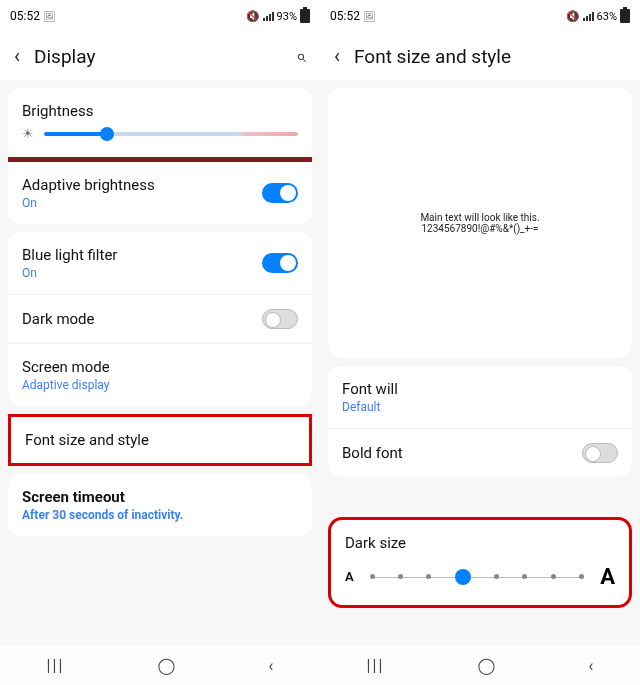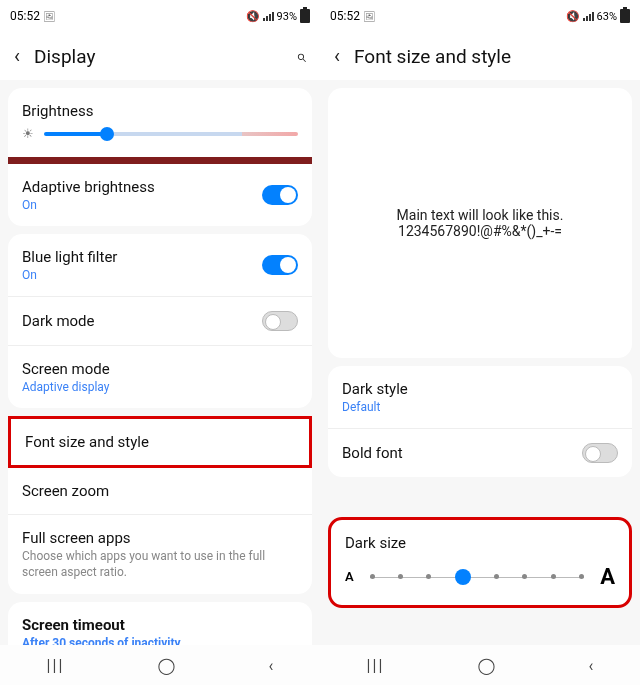--- a/index.html
+++ b/index.html
@@ -28,21 +28,21 @@
   .switch.off .knob { left: 2px; background: #fff; border: 1px solid #bbb; }
   .outline-red { border: 3px solid #d80000; }
   .brightness-row { display: flex; align-items: center; gap: 10px; padding: 0 14px 16px; }
   .sun-icon { font-size: 13px; color: #777; }
   .slider { flex: 1; height: 4px; position: relative; border-radius: 3px; background: linear-gradient(to right, #0381fe 0%, #0381fe 25%, #c7d8ef 25%, #c7d8ef 78%, #e8c4c4 78%, #f2a8a8 100%); }
   .slider .thumb { position: absolute; width: 14px; height: 14px; border-radius: 50%; background: #0381fe; top: -5px; left: 25%; transform: translateX(-50%); }
   .navbar { height: 40px; display: flex; justify-content: space-around; align-items: center; background: #fdfdfd; }
   .navbar .nbtn { color: #444; font-size: 16px; }
   
   .preview { background: #fff; border-radius: 14px; margin: 8px 4px; height: 270px; display: flex; flex-direction: column; justify-content: center; align-items: center; text-align: center; padding: 20px; }
-  .preview .line { font-size: 14px; color: #222; }
+  .preview .line { font-size: 10px; color: #222; }
   .steps { display: flex; align-items: center; gap: 0; flex: 1; justify-content: space-between; position: relative; margin: 0 8px; }
   .steps::before { content: ""; position: absolute; left: 0; right: 0; height: 1px; background: #bbb; top: 50%; }
   .step-dot { width: 5px; height: 5px; border-radius: 50%; background: #888; position: relative; z-index: 1; }
   .step-dot.active { width: 16px; height: 16px; background: #0381fe; margin-top: 0; }
   .fontsize-row { display: flex; align-items: center; gap: 8px; padding: 8px 14px 16px; }
   .A-small { font-size: 13px; font-weight: 600; }
   .A-large { font-size: 22px; font-weight: 700; }
   .spacer { flex: 1; }
   .signal { display: inline-flex; gap: 1px; align-items: flex-end; }
   .signal b { display: inline-block; width: 2px; background: #333; }
@@ -86,21 +86,21 @@
           <div class="txt">
               <div class="label">Brightness</div>
             </div>
         </div>
         <div class="brightness-row">
           <span class="sun-icon">☀</span>
           <div class="slider">
               <div class="thumb"></div>
             </div>
         </div>
-        <div class="row" style="border-bottom:none;border-top:7px solid #7f1d1d;gap:6px;">
+        <div class="row" style="border-bottom:none;border-top:5px solid #7f1d1d;gap:6px;">
           <div class="txt">
             <div class="label">Adaptive brightness</div>
             <div class="sub">On</div>
           </div>
           <div class="switch on">
               <div class="knob"></div>
             </div>
         </div>
       </div>
 
@@ -128,33 +128,20 @@
             <div class="sub">Adaptive display</div>
           </div>
         </div>
       </div>
 
       <div class="card outline-red" style="margin-bottom:0;border-radius:0;">
         <div class="row" style="border-bottom:none;">
           <div class="txt">
               <div class="label">Font size and style</div>
             </div>
-        </div>
-      </div>
-      <div class="card" style="margin-top:0;border-top-left-radius:0;border-top-right-radius:0;">
-        <div class="row">
-          <div class="txt">
-              <div class="label">Screen zoom</div>
-            </div>
-        </div>
-        <div class="row" style="border-bottom:none;">
-          <div class="txt">
-            <div class="label">Full screen apps</div>
-            <div class="subgrey">Choose which apps you want to use in the full screen aspect ratio.</div>
-          </div>
         </div>
       </div>
 
       <div class="card">
         <div class="row" style="border-bottom:none;font-weight:bold;">
           <div class="txt">
             <div class="label">Screen timeout</div>
             <div class="sub">After 30 seconds of inactivity.</div>
           </div>
         </div>
@@ -194,21 +181,21 @@
 
     <div class="content">
       <div class="preview">
         <div class="line">Main text will look like this.</div>
         <div class="line">1234567890!@#%&amp;*()_+-=</div>
       </div>
 
       <div class="card">
         <div class="row">
           <div class="txt">
-            <div class="label">Dark style</div>
+            <div class="label">Font will</div>
             <div class="sub">Default</div>
           </div>
         </div>
         <div class="row" style="border-bottom:none;">
           <div class="txt">
               <div class="label">Bold font</div>
             </div>
           <div class="switch off">
               <div class="knob"></div>
             </div>

